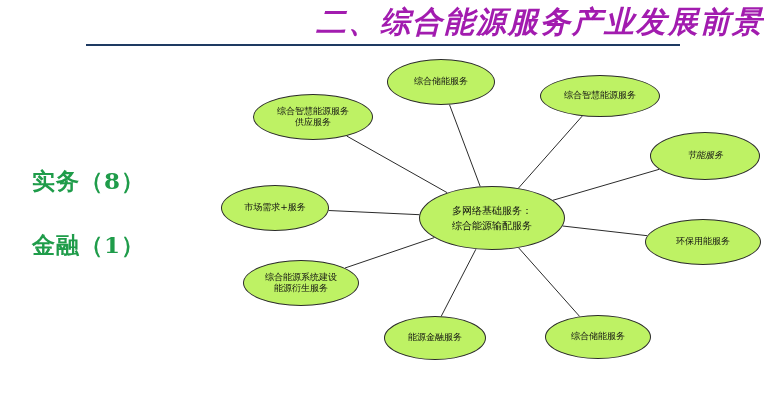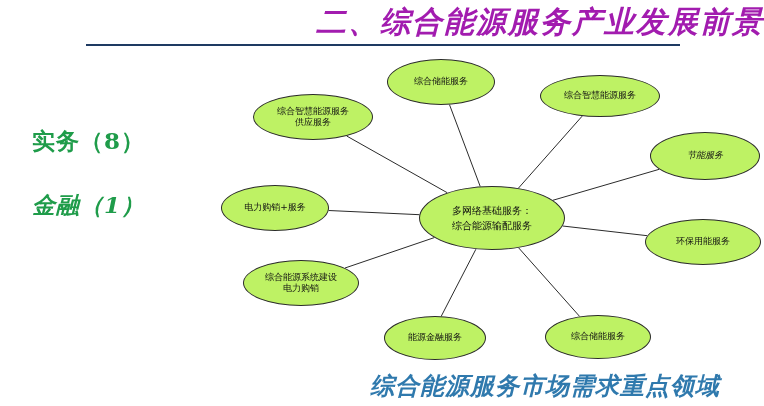--- a/index.html
+++ b/index.html
@@ -52,23 +52,24 @@
   }
   .bullet-item {
     position: absolute;
     left: 32px;
     font-family: "DejaVu Serif", "Liberation Serif", serif;
     font-size: 23px;
     font-weight: bold;
     color: #1f9c4a;
     letter-spacing: 1px;
     white-space: nowrap;
+    margin-top: 40px;
   }
   #bullet-0 { top: 126px; }
-  #bullet-1 { top: 190px; font-style: italic; }
+  #bullet-1 { top: 190px; }
   #bullet-2 { top: 253px; }
   
   #diagram {
     position: absolute;
     left: 0;
     top: 0;
     width: 764px;
     height: 406px;
   }
   .node {
@@ -137,21 +138,20 @@
   <div id="node-layer">
       <div class="node" style="left: 387px; top: 59px; width: 108px; height: 46px;">综合储能服务</div>
       <div class="node" style="left: 253px; top: 94px; width: 120px; height: 46px;">综合智慧能源服务
 供应服务</div>
       <div class="node" style="left: 540px; top: 75px; width: 120px; height: 42px;">综合智慧能源服务</div>
       <div class="node" style="left: 650px; top: 132px; width: 110px; height: 48px; font-style: italic;">节能服务</div>
       <div class="node" style="left: 645px; top: 219px; width: 116px; height: 46px; text-align: center;">环保用能服务</div>
       <div class="node" style="left: 545px; top: 315px; width: 106px; height: 44px;">综合储能服务</div>
       <div class="node" style="left: 384px; top: 316px; width: 102px; height: 44px;">能源金融服务</div>
       <div class="node" style="left: 243px; top: 260px; width: 116px; height: 46px;">综合能源系统建设
-电力购销</div>
-      <div class="node" style="left: 221px; top: 185px; width: 108px; height: 46px;">电力购销+服务</div>
+能源衍生服务</div>
+      <div class="node" style="left: 221px; top: 185px; width: 108px; height: 46px;">市场需求+服务</div>
       <div class="node center" style="left: 419px; top: 186px; width: 146px; height: 64px; text-align: right;">多网络基础服务：
 综合能源输配服务</div>
     </div>
 
-  <div id="caption">综合能源服务市场需求重点领域</div>
 
 </div>
 
 </body></html>

